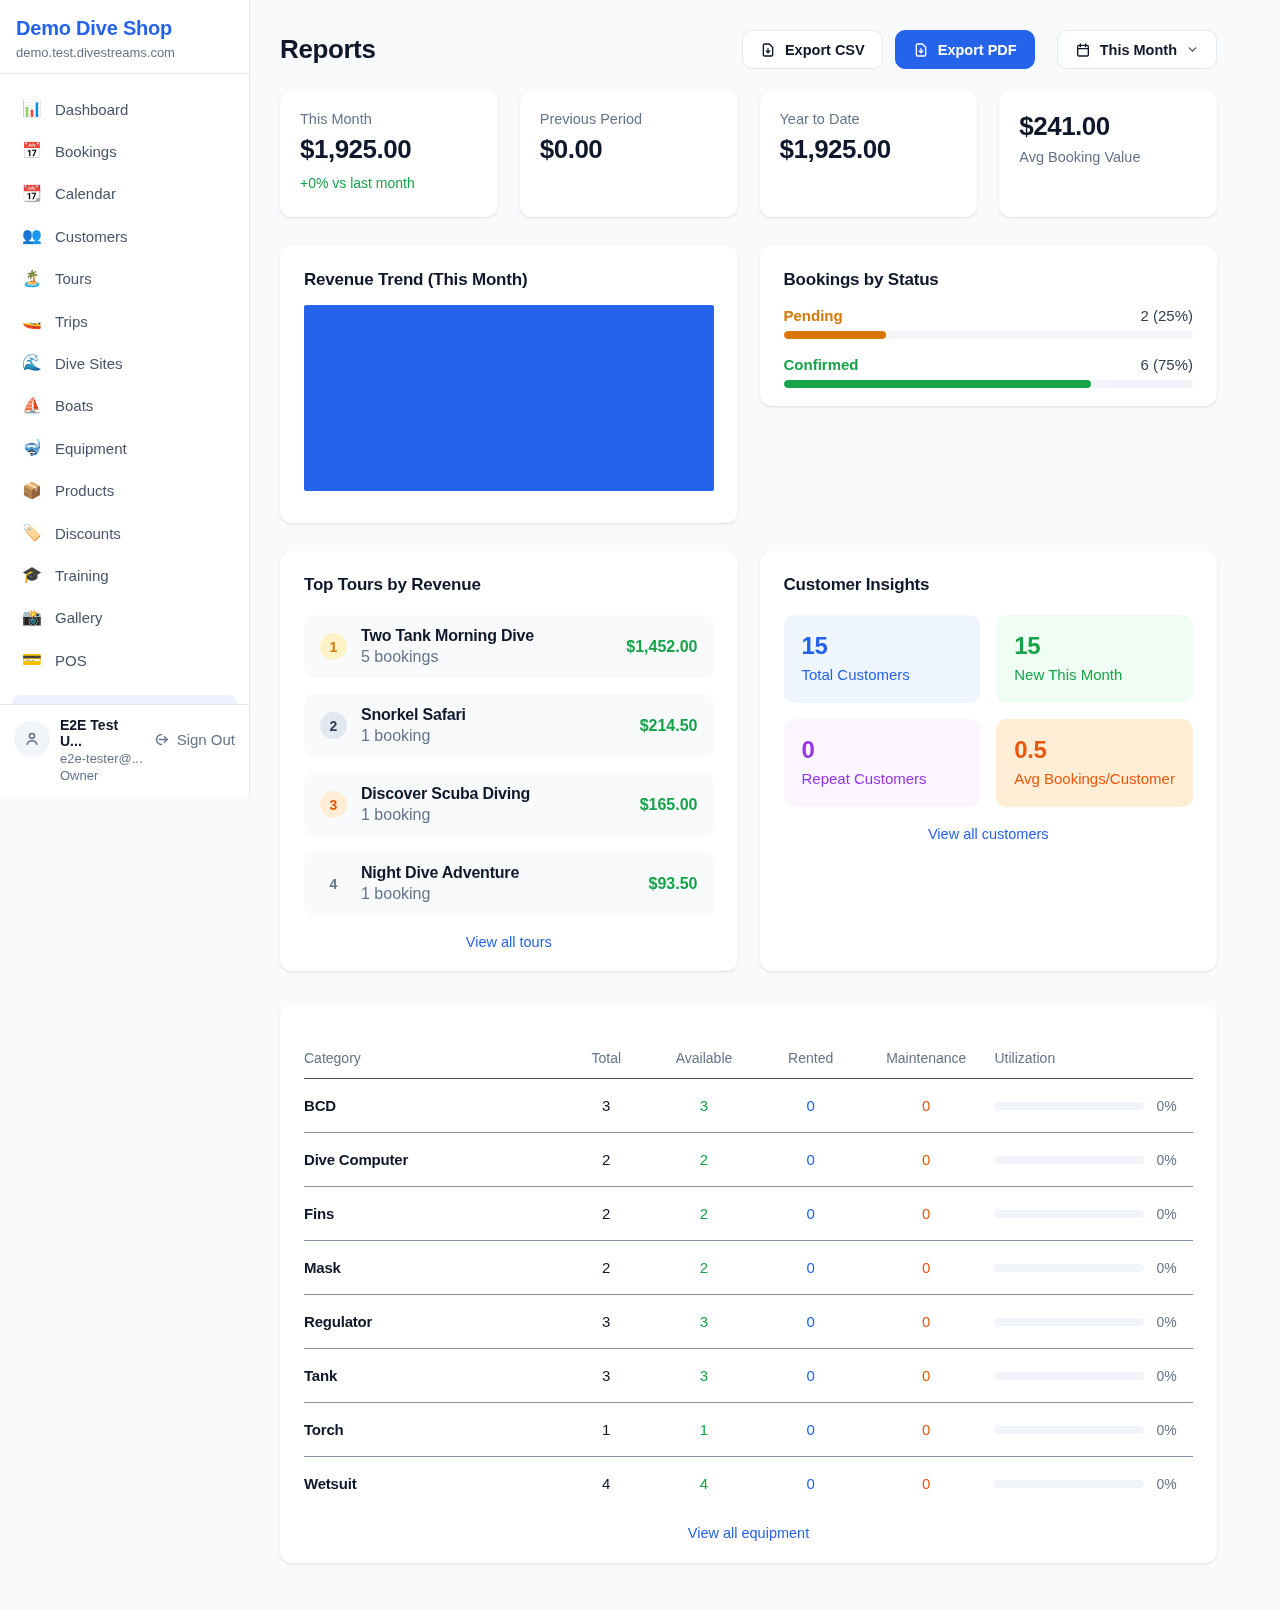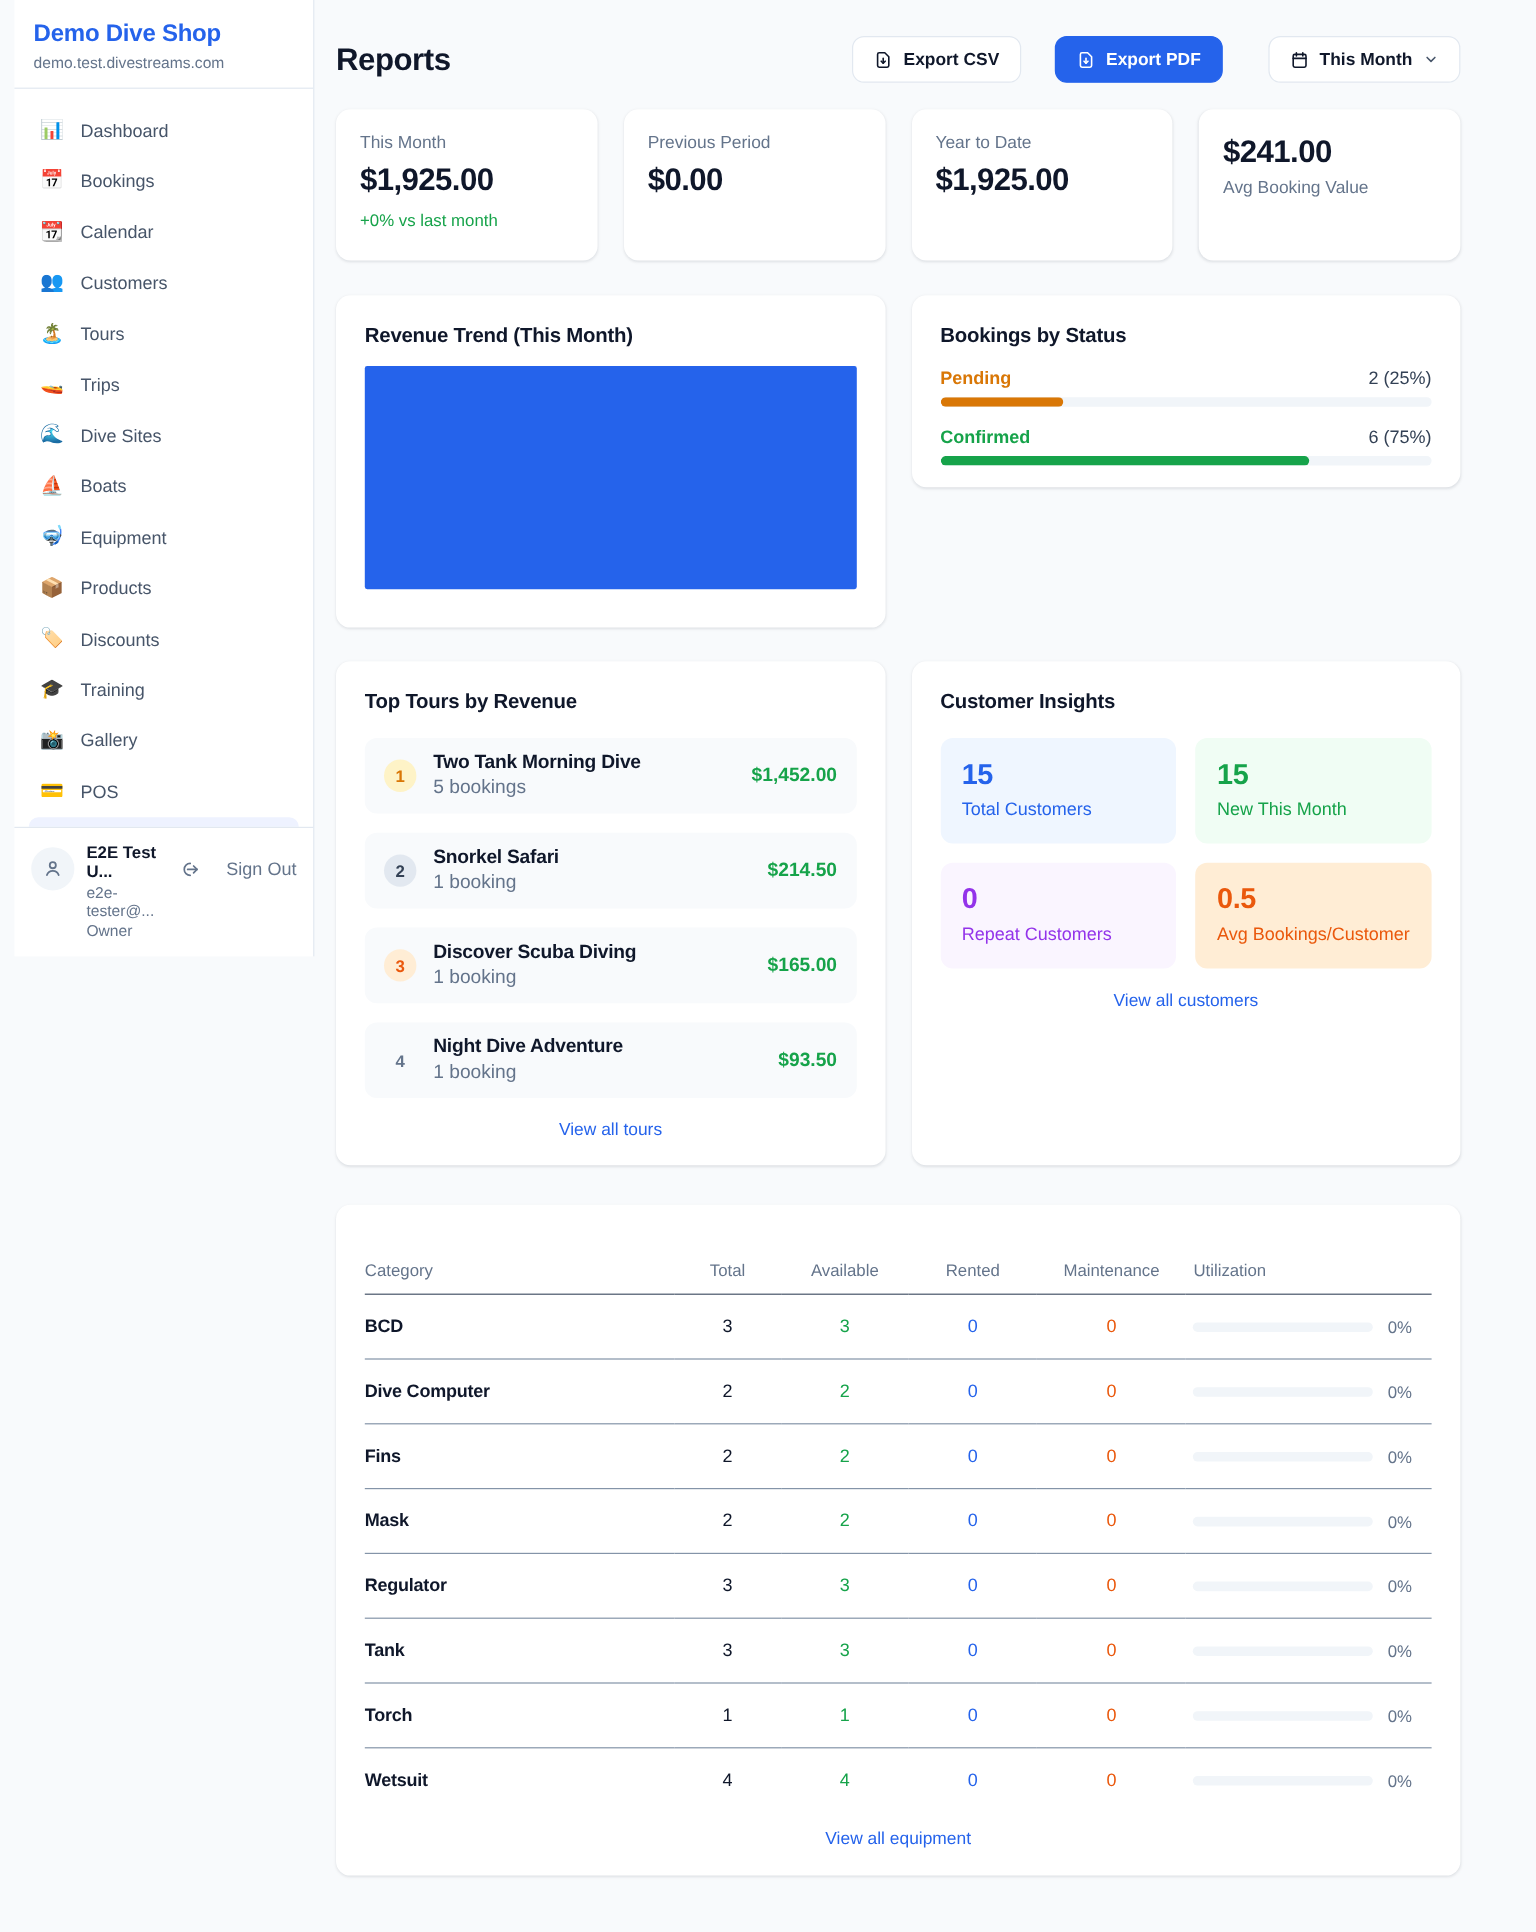--- a/index.html
+++ b/index.html
@@ -3,21 +3,21 @@
 <meta charset="utf-8">
 <style>
   * { margin:0; padding:0; box-sizing:border-box; }
   html,body { width:1280px; height:1610px; }
   body {
     font-family:"Liberation Sans","DejaVu Sans",sans-serif;
     background:#f8fafc; color:#0f172a; position:relative; overflow:hidden;
   }
   
   .sidebar {
-    position:absolute; left:12px; top:0; width:250px; height:797px;
+    position:absolute; left:0; top:0; width:250px; height:797px;
     background:#ffffff; border-right:1px solid #e2e8f0;
     display:flex; flex-direction:column;
   }
   .brand { padding:17px 16px 13px; border-bottom:1px solid #e2e8f0; }
   .brand-title { color:#2563eb; font-size:20px; font-weight:700; letter-spacing:-.2px; }
   .brand-sub { color:#64748b; font-size:13px; margin-top:5px; }
   .nav { padding:14px 12px 0; flex:1; }
   .nav-item {
     display:flex; align-items:center; gap:13px;
     padding:10px 10px; border-radius:8px; cursor:pointer;
@@ -29,26 +29,26 @@
     border-top:1px solid #e2e8f0; padding:12px 14px 14px;
     display:flex; align-items:flex-start; gap:10px;
   }
   .avatar {
     width:36px; height:36px; border-radius:50%; background:#f1f5f9;
     display:flex; align-items:center; justify-content:center; flex:0 0 auto; margin-top:4px;
   }
   .user-meta { flex:1; min-width:0; }
   .user-name { font-size:14px; font-weight:700; color:#0f172a; }
   .user-email, .user-role { font-size:13px; color:#64748b; margin-top:2px; }
-  .signout { display:flex; align-items:center; gap:22px; color:#64748b; font-size:15px; cursor:pointer; margin-top:14px; white-space:nowrap; }
+  .signout { display:flex; align-items:center; gap:7px; color:#64748b; font-size:15px; cursor:pointer; margin-top:14px; white-space:nowrap; }
   
   .main { position:absolute; left:250px; top:0; width:1030px; padding:30px 63px 0 30px; }
   .topbar { display:flex; align-items:center; justify-content:space-between; }
   .page-title { font-size:26px; font-weight:800; letter-spacing:-.4px; }
-  .actions { display:flex; align-items:center; gap:28px; }
+  .actions { display:flex; align-items:center; gap:12px; }
   .btn {
     height:39px; padding:0 17px; border-radius:10px; border:1px solid #e2e8f0;
     background:#fff; font-size:14.5px; font-weight:600; color:#0f172a;
     display:flex; align-items:center; gap:9px; cursor:pointer;
     font-family:inherit;
   }
   .btn.primary { background:#2563eb; border-color:#2563eb; color:#fff; }
   .btn.period { margin-left:10px; }
   
   .card {

